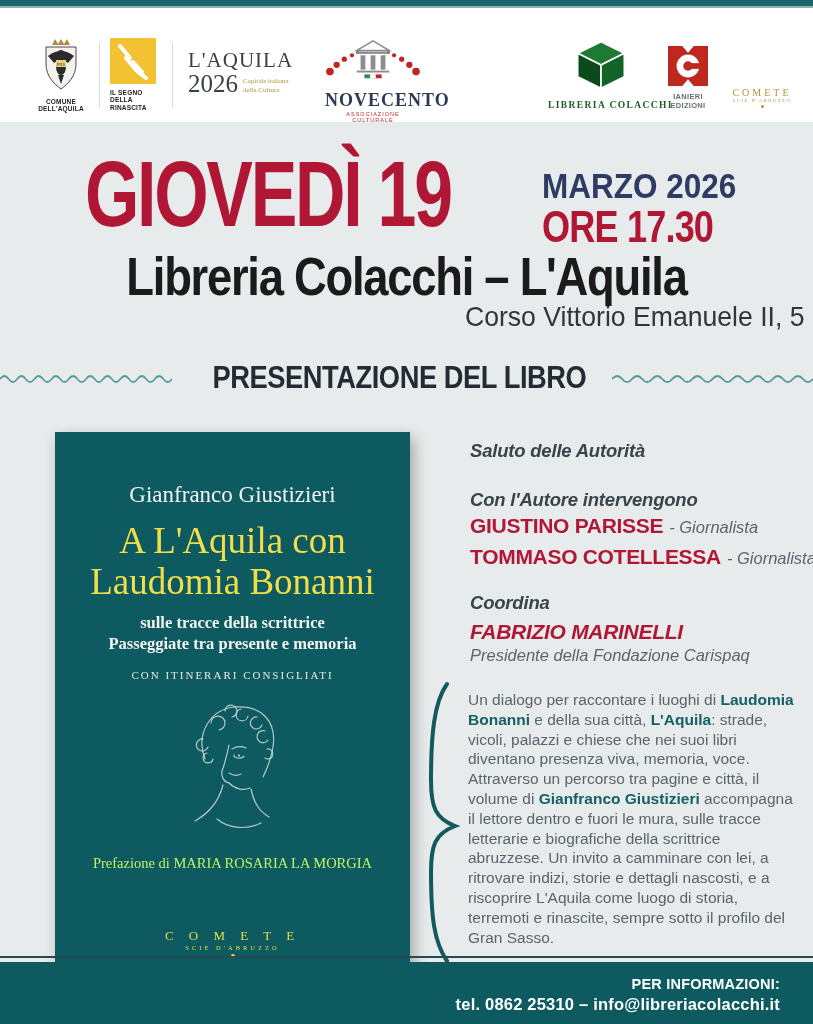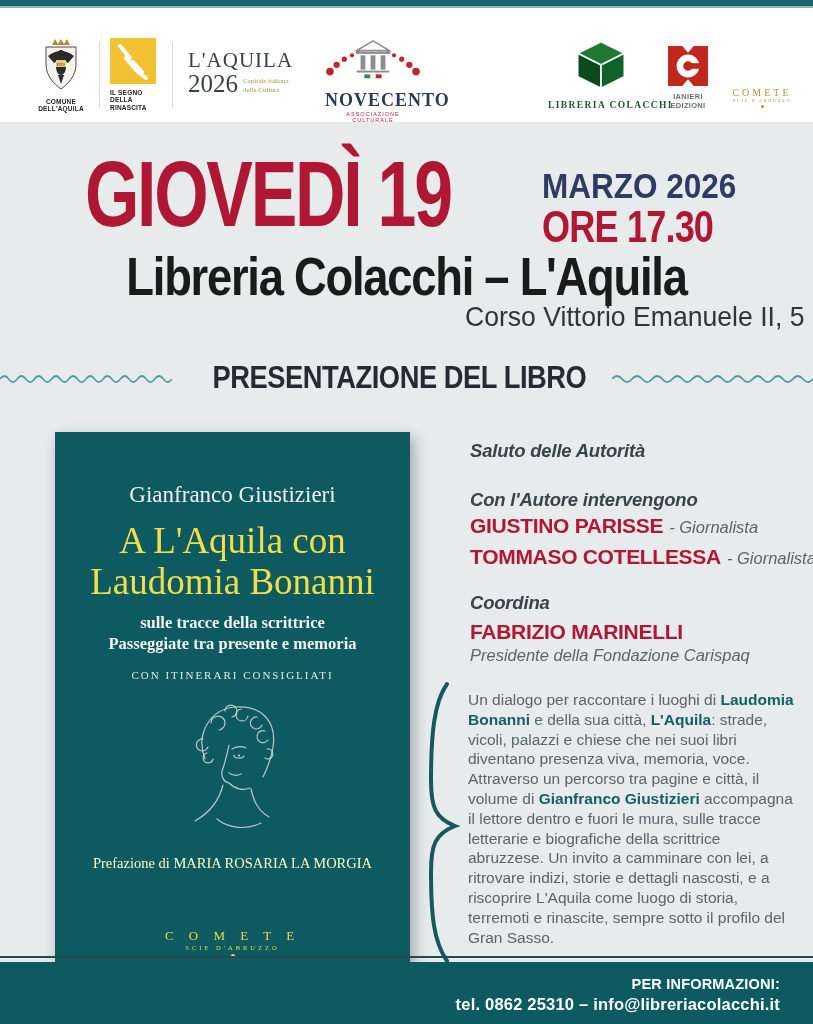--- a/index.html
+++ b/index.html
@@ -80,31 +80,31 @@
   .book {
     position:absolute; left:55px; top:432px; width:355px; height:548px;
     background:#0d5a60; box-shadow:4px 6px 14px rgba(0,0,0,.3);
     font-family:"Liberation Serif", serif; text-align:center; color:#fff;
   }
   .book .author { position:absolute; left:0; top:50px; width:100%; font-size:23px; color:#f3f4f1; }
   .book .btitle { position:absolute; left:0; top:88px; width:100%; font-size:37px; color:#f2de49; line-height:1.12; }
   .book .bsub { position:absolute; left:0; top:180px; width:100%; font-size:16.5px; font-weight:bold; color:#f4f5f2; line-height:1.3; }
   .book .btag { position:absolute; left:0; top:237px; width:100%; font-size:11px; letter-spacing:2px; color:#e8e9e4; }
   .book .portrait { position:absolute; left:122px; top:265px; }
-  .book .preface { position:absolute; left:0; top:423px; width:100%; font-size:14.5px; color:#fef9c3; }
+  .book .preface { position:absolute; left:0; top:423px; width:100%; font-size:14.5px; color:#bef264; }
   .book .pub { position:absolute; left:0; top:458px; width:100%; }
   .book .pub .t1 { font-size:13px; letter-spacing:6px; color:#f0d94a; margin-top:2px; }
   .book .pub .t2 { font-size:6.5px; letter-spacing:3px; color:#f0d94a; }
   .book .pub .dot { width:4px; height:4px; border-radius:50%; background:#f0d94a; margin:3px auto 0; }
   
   .lbl-italic { position:absolute; left:470px; font-size:18.5px; font-weight:bold; font-style:italic; color:#39434a; letter-spacing:-.2px; }
   .speaker { position:absolute; left:470px; white-space:nowrap; }
   .speaker .nm { font-size:21px; font-weight:bold; color:#b01734; letter-spacing:-.3px; }
   .speaker .rl { font-size:16.5px; font-style:italic; color:#5a646c; margin-left:6px; }
-  .coord-name { position:absolute; left:470px; top:620px; font-size:21px; font-weight:bold; color:#b01734; letter-spacing:-.3px; }
+  .coord-name { position:absolute; left:470px; top:620px; font-size:21px; font-weight:bold; color:#b01734; letter-spacing:-.3px;font-style:italic; }
   .coord-role { position:absolute; left:470px; top:646px; font-size:16.5px; font-style:italic; color:#5a646c; }
   
   .brace { position:absolute; left:420px; top:680px; }
   .descr { position:absolute; left:468px; top:690px; width:330px; font-size:15.5px; line-height:19.8px; color:#5a646c; }
   .descr b { color:#156064; }
   
   .foot-line { position:absolute; left:0; top:956px; width:813px; height:2px; background:#27484c; }
   .footer { position:absolute; left:0; top:962px; width:813px; height:62px; background:#0d5a60; }
   .footer .f1 { position:absolute; right:33px; top:14px; font-size:14.5px; font-weight:bold; color:#ffffff; letter-spacing:.2px; }
   .footer .f2 { position:absolute; right:33px; top:33px; font-size:16.5px; font-weight:bold; color:#ffffff; letter-spacing:.2px; }

